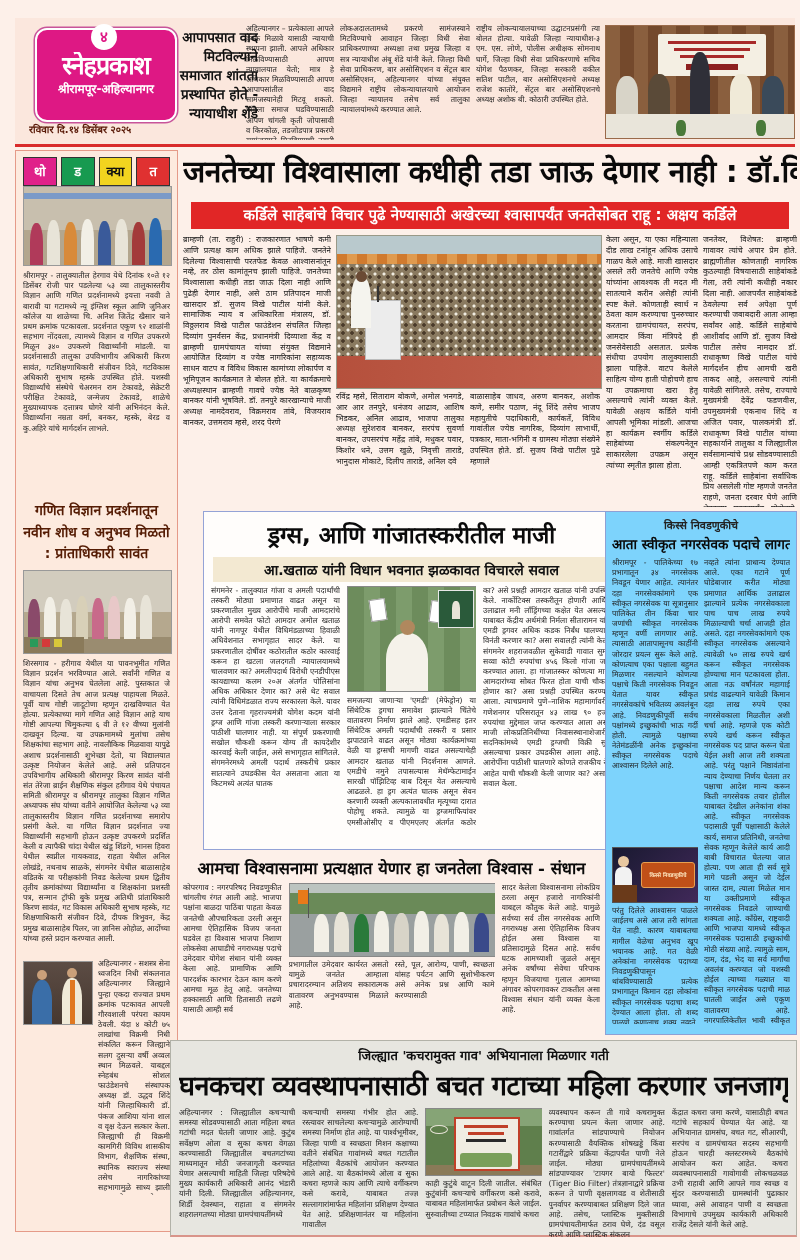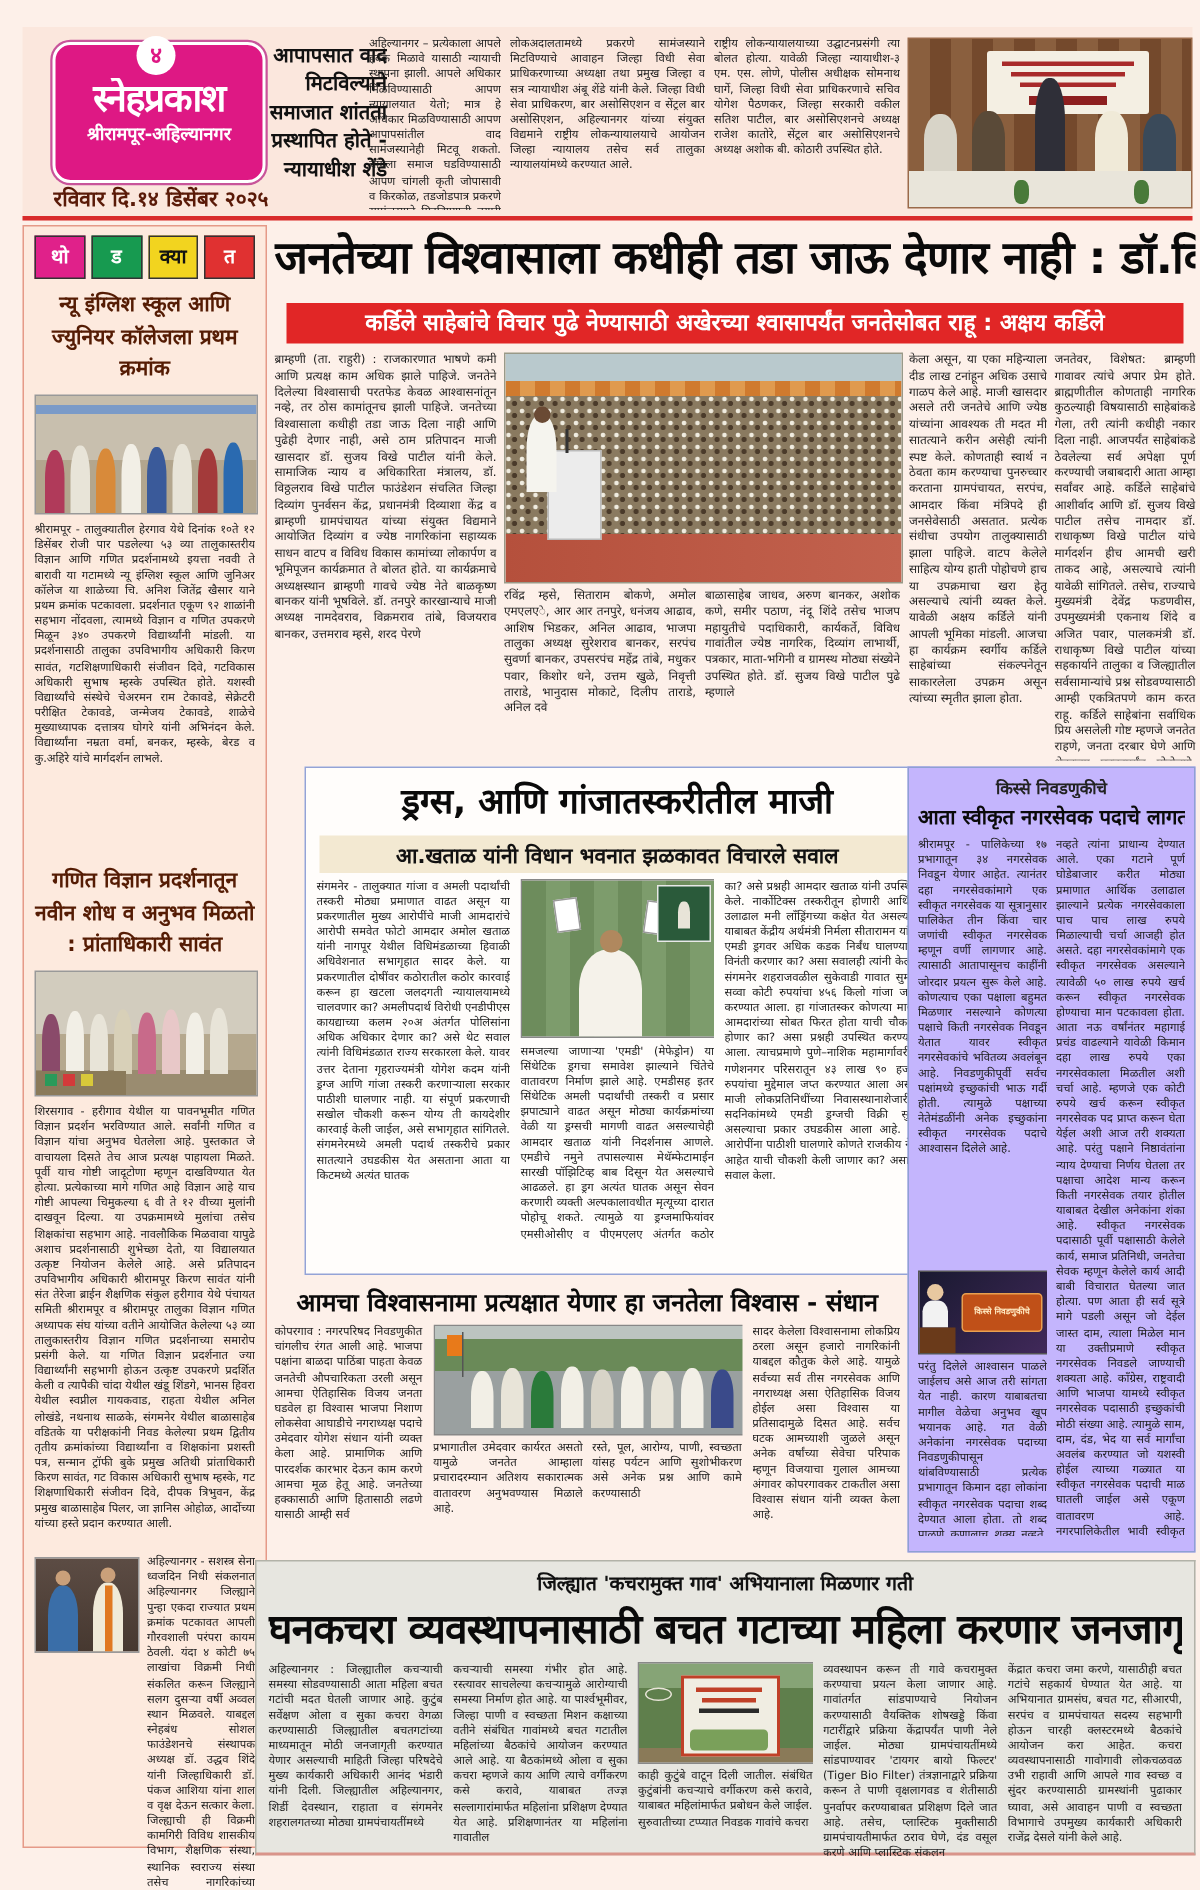--- a/index.html
+++ b/index.html
@@ -8,21 +8,21 @@
   .bt{font-size:7.6px;line-height:1.34;color:#1d1d1d;text-align:justify;overflow:hidden;}
   .bt2{font-size:7.9px;line-height:1.36;color:#1d1d1d;text-align:justify;overflow:hidden;}
   .ph{position:relative;overflow:hidden;}
   .person{border-radius:45% 45% 0 0;}
   
   #top-strip{left:15px;top:18px;width:780px;height:126px;background:#fbe7dd;border-bottom:3px solid #d92b2b;}
   #masthead{left:20px;top:10px;width:138px;height:90px;background:#de1884;border:2.5px solid #fff;border-radius:12px;box-shadow:0 0 0 1.5px #c8549a;text-align:center;color:#fff;}
   #mast-circle{left:54px;top:-6px;width:26px;height:26px;background:#fff;border-radius:50%;color:#de1884;font-weight:bold;font-size:15px;line-height:26px;text-align:center;}
   #mast-title{margin-top:22px;font-size:25px;font-weight:bold;letter-spacing:-1px;line-height:1.1;white-space:nowrap;overflow:hidden;}
   #mast-sub{font-size:12px;font-weight:bold;white-space:nowrap;overflow:hidden;}
-  #mast-date{left:14px;top:104px;width:150px;text-align:right;font-size:14px;font-weight:bold;color:#5a1a08;white-space:nowrap;overflow:hidden;}
+  #mast-date{left:14px;top:104px;width:150px;text-align:left;font-size:10px;font-weight:bold;color:#5a1a08;white-space:nowrap;overflow:hidden;}
   #top-headline{left:153px;top:10px;width:90px;height:112px;font-size:13.5px;font-weight:bold;color:#111;text-align:right;line-height:1.4;overflow:hidden;}
   .topcol{top:6px;height:116px;}
   #court-photo{left:590px;top:7px;width:188px;height:112px;background:repeating-linear-gradient(90deg,#8a5f3e 0 14px,#74492c 14px 28px);border:1px solid #9a6a4a;}
   
   #brief{left:15px;top:150px;width:163px;height:1082px;background:#fdeade;border:1px solid #e59a88;padding:6px 7px;box-sizing:border-box;}
   #brief-letters{display:flex;gap:4px;justify-content:center;}
   .letter{flex:1;height:27px;border:1px solid #333;color:#fff;font-weight:bold;font-size:13px;text-align:center;line-height:27px;overflow:hidden;}
   .l1{background:#e0218a;} .l2{background:#179a50;} .l3{background:#f2d41f;color:#111;} .l4{background:#e03131;}
   .brief-h{font-size:14px;font-weight:bold;color:#551c04;text-align:center;line-height:1.55;margin:7px 0 5px;overflow:hidden;}
   .brief-h3{font-size:16px;}
@@ -36,21 +36,21 @@
   #drugs-headline{font-size:23px;font-weight:bold;color:#0a0a0a;text-align:center;line-height:1.5;overflow:hidden;white-space:nowrap;}
   #drugs-sub{margin:4px 2px;background:#f3e9d2;font-size:14px;font-weight:bold;color:#111;text-align:center;padding:3px 0;white-space:nowrap;overflow:hidden;}
   #drugs-cols{display:flex;gap:7px;height:244px;margin-top:4px;}
   #mla-photo{width:100%;height:104px;background:repeating-linear-gradient(90deg,#6d8c5c 0 16px,#7d9c6c 16px 32px);margin-bottom:4px;border:1px solid #888;}
   
   #vishwas{left:183px;top:856px;width:417px;height:179px;}
   #vishwas-h{font-size:16.5px;font-weight:bold;color:#0a0a0a;text-align:center;white-space:nowrap;overflow:hidden;height:24px;}
   #vishwas-cols{display:flex;gap:7px;height:150px;margin-top:3px;}
   #walk-photo{width:100%;height:72px;background:linear-gradient(#bcc4c0 0 12%,#6a8a58 12% 42%,#9aa0a0 42%);margin-bottom:3px;border:1px solid #888;}
   
-  #kisse-box{left:605px;top:511px;width:192px;height:524px;background:#c4b5fd;border:1px solid #8fa0d4;box-sizing:border-box;padding:5px 6px;}
+  #kisse-box{left:605px;top:511px;width:192px;height:524px;background:#7dd3fc;border:1px solid #8fa0d4;box-sizing:border-box;padding:5px 6px;}
   #kisse-kicker{font-size:11px;font-weight:bold;color:#222;text-align:center;white-space:nowrap;overflow:hidden;}
   #kisse-h{font-size:13.5px;font-weight:bold;color:#0a0a0a;text-align:center;white-space:nowrap;overflow:hidden;margin:3px 0 5px;}
   #kisse-cols{display:flex;gap:6px;height:468px;}
   #kisse-graphic{width:100%;height:54px;background:linear-gradient(135deg,#191930,#41295a);margin:3px 0;border:1px solid #555;}
   
   #waste-box{left:170px;top:1040px;width:627px;height:197px;background:#e7e6e0;border:1px solid #b2b2a8;border-bottom:2px solid #d9948a;box-sizing:border-box;padding:5px 8px;}
   #waste-kicker{font-size:13px;font-weight:bold;color:#111;text-align:center;white-space:nowrap;overflow:hidden;}
   #waste-h{font-size:27px;font-weight:bold;color:#0a0a0a;text-align:center;white-space:nowrap;overflow:hidden;margin:2px 0 5px;letter-spacing:-0.5px;}
   #waste-cols{display:flex;gap:7px;height:148px;}
   #waste-photo{width:100%;height:66px;background:linear-gradient(#86a476 0 25%,#5f7f4c 25% 85%,#8a7a58 85%);margin-bottom:3px;border:1px solid #888;}
@@ -93,21 +93,20 @@
   </div>
 
   <div id="brief" class="abs">
     <div id="brief-letters">
       <div class="letter l1">थो</div>
       <div class="letter l2">ड</div>
       <div class="letter l3">क्या</div>
       <div class="letter l4">त</div>
     </div>
 
-    <div class="brief-h">न्यू इंग्लिश स्कूल आणि ज्युनियर कॉलेजला प्रथम क्रमांक</div>
     <div class="ph" style="width:100%;height:78px;background:linear-gradient(#c6bdac 0 8%,#7a9ac8 8% 15%,#c8bfae 15% 55%,#b3a68e 55%);border:1px solid #999;">
       <div class="abs person" style="left:6px;bottom:0;width:13px;height:42px;background:#b03a5a;"></div>
       <div class="abs person" style="left:23px;bottom:0;width:13px;height:45px;background:#e8e4d8;"></div>
       <div class="abs person" style="left:40px;bottom:0;width:13px;height:43px;background:#d88a3a;"></div>
       <div class="abs person" style="left:57px;bottom:0;width:13px;height:46px;background:#f2efe6;"></div>
       <div class="abs person" style="left:74px;bottom:0;width:13px;height:44px;background:#3a5a9a;"></div>
       <div class="abs person" style="left:91px;bottom:0;width:13px;height:46px;background:#e8e4d8;"></div>
       <div class="abs person" style="left:108px;bottom:0;width:13px;height:43px;background:#a33a3a;"></div>
       <div class="abs person" style="left:125px;bottom:0;width:13px;height:47px;background:#2a6ab0;"></div>
     </div>
@@ -150,21 +149,21 @@
       <div class="abs" style="left:0;top:0;width:100%;height:18px;background:#b9c9cd;"></div>
       <div class="abs" style="left:0;top:18px;width:100%;height:10px;background:repeating-linear-gradient(90deg,#d07a2e 0 10px,#e09a4e 10px 20px);"></div>
       <div class="abs" style="left:0;top:28px;width:100%;height:92px;background-color:#8a7a60;background-image:radial-gradient(circle at 2px 2px,#f0ece0 0 1.3px,transparent 1.8px),radial-gradient(circle at 6px 5px,#4a3a2a 0 1.5px,transparent 2px);background-size:9px 8px;"></div>
       <div class="abs" style="left:0;bottom:0;width:100%;height:32px;background:linear-gradient(90deg,#b5503c,#c2624e);"></div>
       <div class="abs" style="left:28px;bottom:28px;width:34px;height:58px;background:#ececec;border:1px solid #bbb;"></div>
       <div class="abs person" style="left:14px;bottom:60px;width:20px;height:52px;background:#f5f4ee;"></div>
       <div class="abs" style="left:19px;bottom:106px;width:11px;height:11px;background:#6a4a34;border-radius:50%;"></div>
       <div class="abs" style="left:40px;bottom:86px;width:2px;height:16px;background:#333;"></div>
     </div>
 
-    <div class="abs bt2" style="left:153px;top:242px;width:128px;height:114px;">रविंद्र म्हसे, सिताराम बोकणे, अमोल एमएलएे, आर आर तनपुरे, धनंजय आढाव, आशिष भिडकर, अनिल आढाव, भाजपा तालुका अध्यक्ष सुरेशराव बानकर, सरपंच सुवर्णा बानकर, उपसरपंच महेंद्र तांबे, मधुकर पवार, किशोर धने, उत्तम खुळे, निवृत्ती ताराडे, भानुदास मोकाटे, दिलीप ताराडे, अनिल दवे</div>
+    <div class="abs bt2" style="left:153px;top:242px;width:128px;height:114px;">रविंद्र म्हसे, सिताराम बोकणे, अमोल भनगडे, आर आर तनपुरे, धनंजय आढाव, आशिष भिडकर, अनिल आढाव, भाजपा तालुका अध्यक्ष सुरेशराव बानकर, सरपंच सुवर्णा बानकर, उपसरपंच महेंद्र तांबे, मधुकर पवार, किशोर धने, उत्तम खुळे, निवृत्ती ताराडे, भानुदास मोकाटे, दिलीप ताराडे, अनिल दवे</div>
     <div class="abs bt2" style="left:287px;top:242px;width:130px;height:114px;">बाळासाहेब जाधव, अरुण बानकर, अशोक कणे, समीर पठाण, नंदू शिंदे तसेच भाजप महायुतीचे पदाधिकारी, कार्यकर्ते, विविध गावांतील ज्येष्ठ नागरिक, दिव्यांग लाभार्थी, पत्रकार, माता-भगिनी व ग्रामस्थ मोठ्या संख्येने उपस्थित होते. डॉ. सुजय विखे पाटील पुढे म्हणाले</div>
 
     <div class="abs bt2" style="left:423px;top:85px;width:92px;height:272px;">केला असून, या एका महिन्याला दीड लाख टनांहून अधिक उसाचे गाळप केले आहे. माजी खासदार असले तरी जनतेचे आणि ज्येष्ठ यांच्यांना आवश्यक ती मदत मी सातत्याने करीन असेही त्यांनी स्पष्ट केले. कोणताही स्वार्थ न ठेवता काम करण्याचा पुनरुच्चार करताना ग्रामपंचायत, सरपंच, आमदार किंवा मंत्रिपदे ही जनसेवेसाठी असतात. प्रत्येक संधीचा उपयोग तालुक्यासाठी झाला पाहिजे. वाटप केलेले साहित्य योग्य हाती पोहोचणे हाच या उपक्रमाचा खरा हेतू असल्याचे त्यांनी व्यक्त केले. यावेळी अक्षय कर्डिले यांनी आपली भूमिका मांडली. आजचा हा कार्यक्रम स्वर्गीय कर्डिले साहेबांच्या संकल्पनेतून साकारलेला उपक्रम असून त्यांच्या स्मृतीत झाला होता.</div>
     <div class="abs bt2" style="left:520px;top:85px;width:94px;height:272px;">जनतेवर, विशेषत: ब्राम्हणी गावावर त्यांचे अपार प्रेम होते. ब्राह्मणीतील कोणताही नागरिक कुठल्याही विषयासाठी साहेबांकडे गेला, तरी त्यांनी कधीही नकार दिला नाही. आजपर्यंत साहेबांकडे ठेवलेल्या सर्व अपेक्षा पूर्ण करण्याची जबाबदारी आता आम्हा सर्वांवर आहे. कर्डिले साहेबांचे आशीर्वाद आणि डॉ. सुजय विखे पाटील तसेच नामदार डॉ. राधाकृष्ण विखे पाटील यांचे मार्गदर्शन हीच आमची खरी ताकद आहे, असल्याचे त्यांनी यावेळी सांगितले. तसेच, राज्याचे मुख्यमंत्री देवेंद्र फडणवीस, उपमुख्यमंत्री एकनाथ शिंदे व अजित पवार, पालकमंत्री डॉ. राधाकृष्ण विखे पाटील यांच्या सहकार्याने तालुका व जिल्ह्यातील सर्वसामान्यांचे प्रश्न सोडवण्यासाठी आम्ही एकत्रितपणे काम करत राहू. कर्डिले साहेबांना सर्वाधिक प्रिय असलेली गोष्ट म्हणजे जनतेत राहणे, जनता दरबार घेणे आणि शेवटच्या घटकापर्यंत पोहोचणे. त्याच विचारांवर चालत शेवटच्या श्वासापर्यंत जनतेसाठी काम करत राहण्याचा शब्द मी आज देतो.</div>
   </div>
 
   <div id="drugs-box" class="abs">
     <div id="drugs-headline">
       <span>ड्रग्स, आणि गांजातस्करीतील माजी</span><br>
     </div>

